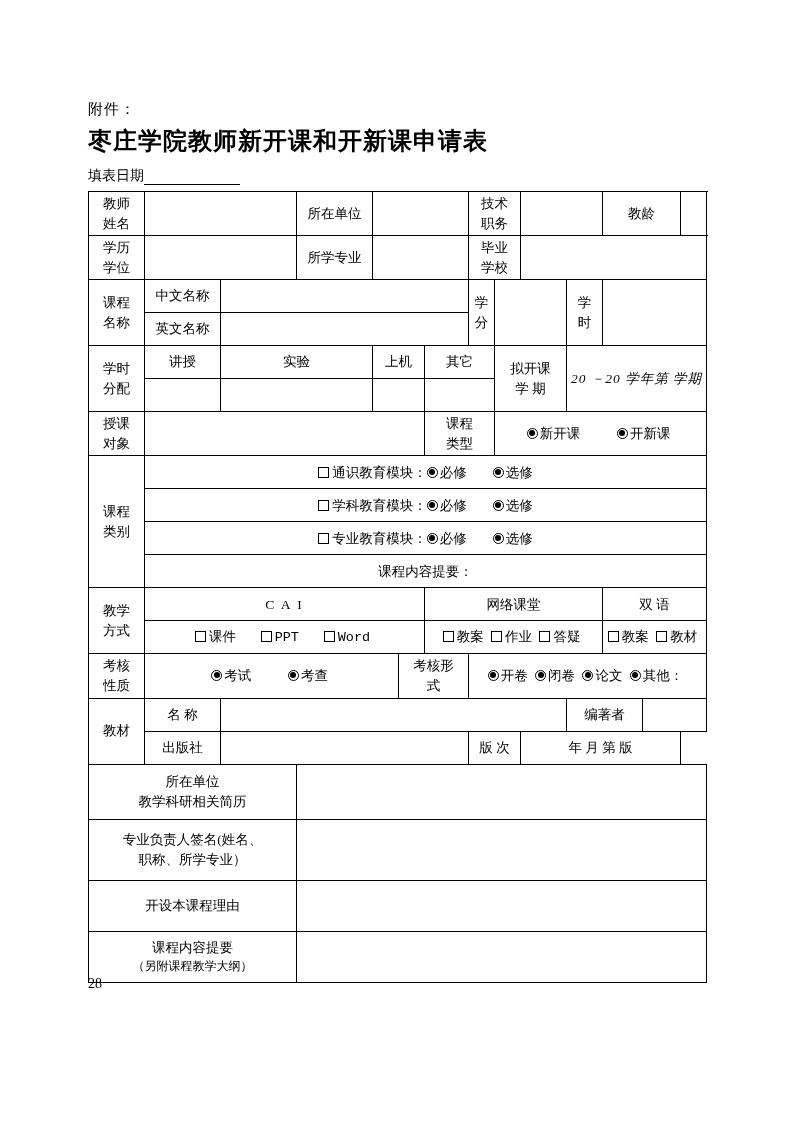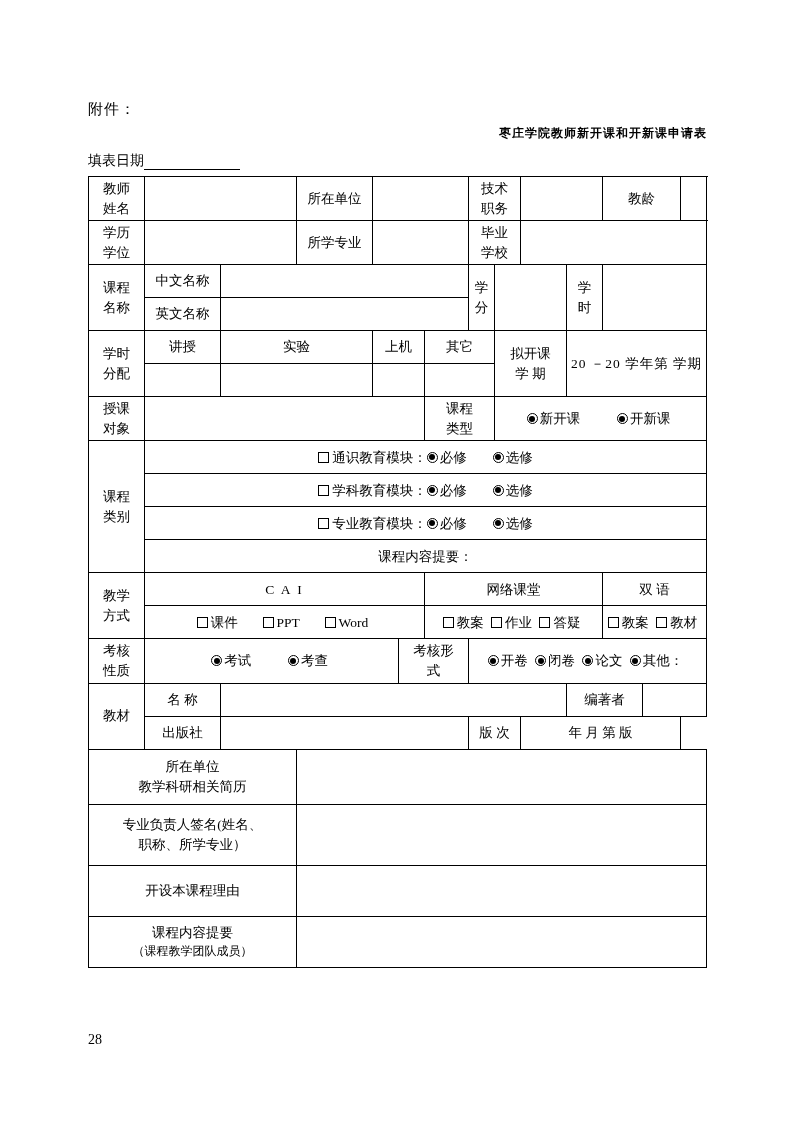--- a/index.html
+++ b/index.html
@@ -21,22 +21,22 @@
     height: 913px;
     box-sizing: border-box;
     padding: 100px 88px 0 88px;
   }
   .attach-label {
     font-size: 15px;
     margin: 0 0 6px 0;
     letter-spacing: 1px;
   }
   .doc-title {
-    text-align: right;
-    font-size: 12px;
+    text-align: left;
+    font-size: 24px;
     font-weight: bold;
     letter-spacing: 1px;
     margin: 4px 0 10px 0;
   }
   .fill-date {
     font-size: 14px;
     margin: 8px 0 6px 0;
   }
   .fill-date .underline {
     display: inline-block;
@@ -81,40 +81,40 @@
     background: #000;
   }
   .cbox {
     display: inline-block;
     width: 9px; height: 9px;
     border: 1px solid #000;
     margin-right: 3px;
     vertical-align: -1px;
     background: #fff;
   }
-  .opt { white-space: nowrap; margin-right: 4px; display: inline-block; }
+  .opt { white-space: nowrap; margin-right: 4px; display: inline-block; font-family: Liberation Mono, monospace; }
   .cat-row {
     text-align: left;
     padding-left: 10px;
     white-space: nowrap;
   }
   .sign-line {
     text-align: right;
     padding-right: 30px;
     font-size: 13.5px;
   }
   .cai { letter-spacing: 2px; }
   .page-num {
     position: absolute;
     left: 88px;
-    top: 1032px;
+    top: 976px;
     font-size: 14px;
   }
   .mini { font-size: 12px; }
-  .term-line { white-space: nowrap; letter-spacing: 1px; }
+  .term-line { white-space: nowrap; letter-spacing: 1px; font-style: italic; }
   .spacer-sm { display: inline-block; width: 14px; }
   .spacer-md { display: inline-block; width: 26px; }
 </style>
 </head>
 <body>
 
 <div class="page">
 
   <div class="attach-label">附件：</div>
 
@@ -345,21 +345,21 @@
     </tr>
 
     <tr>
       <td colspan="3" style="height:46px">开设本课程理由</td>
       <td colspan="11" style="height:46px"></td>
     </tr>
 
     <tr>
       <td class="lbl2" colspan="3" style="height:46px">
         <div>课程内容提要</div>
-        <div class="mini">（课程教学团队成员）</div>
+        <div class="mini">（另附课程教学大纲）</div>
       </td>
       <td colspan="11" style="height:46px"></td>
     </tr>
 
   </tbody>
     </table>
 
   <div class="page-num">28</div>
 </div>
 

